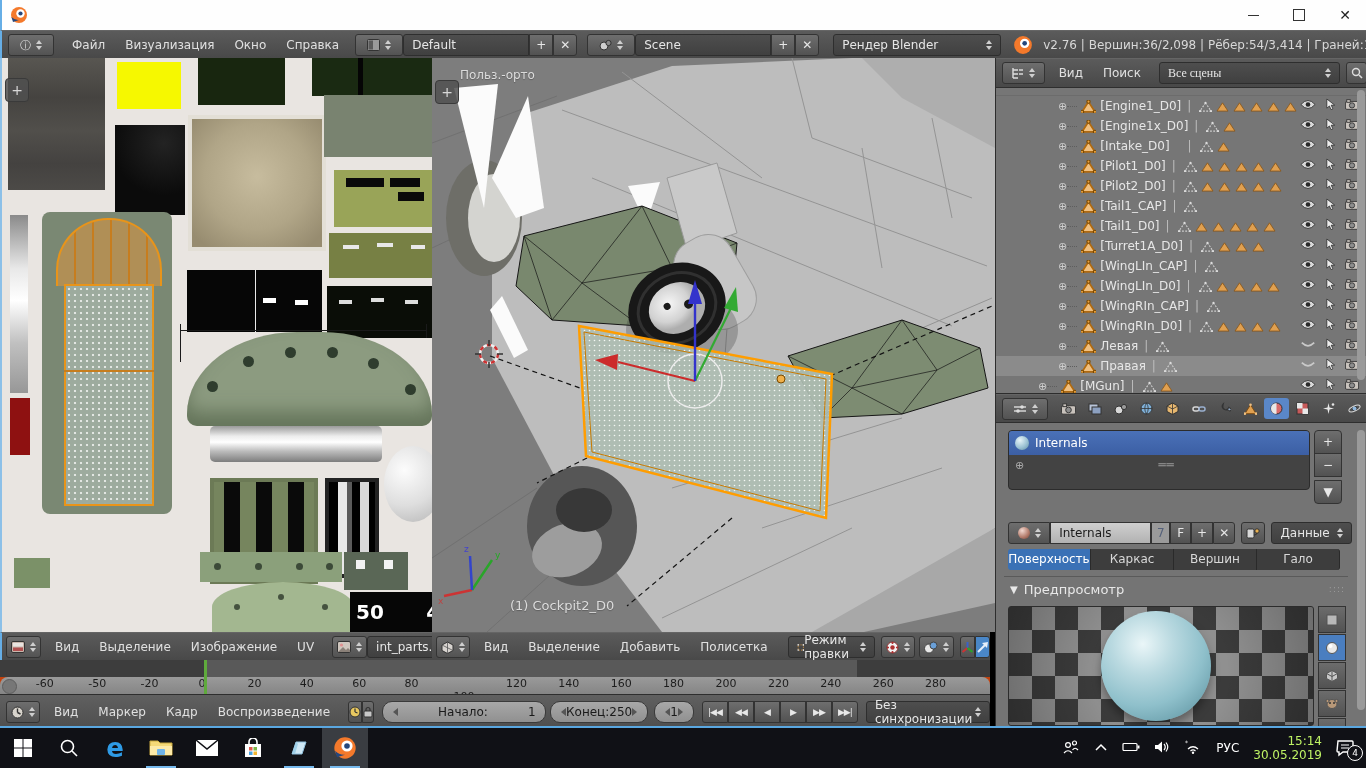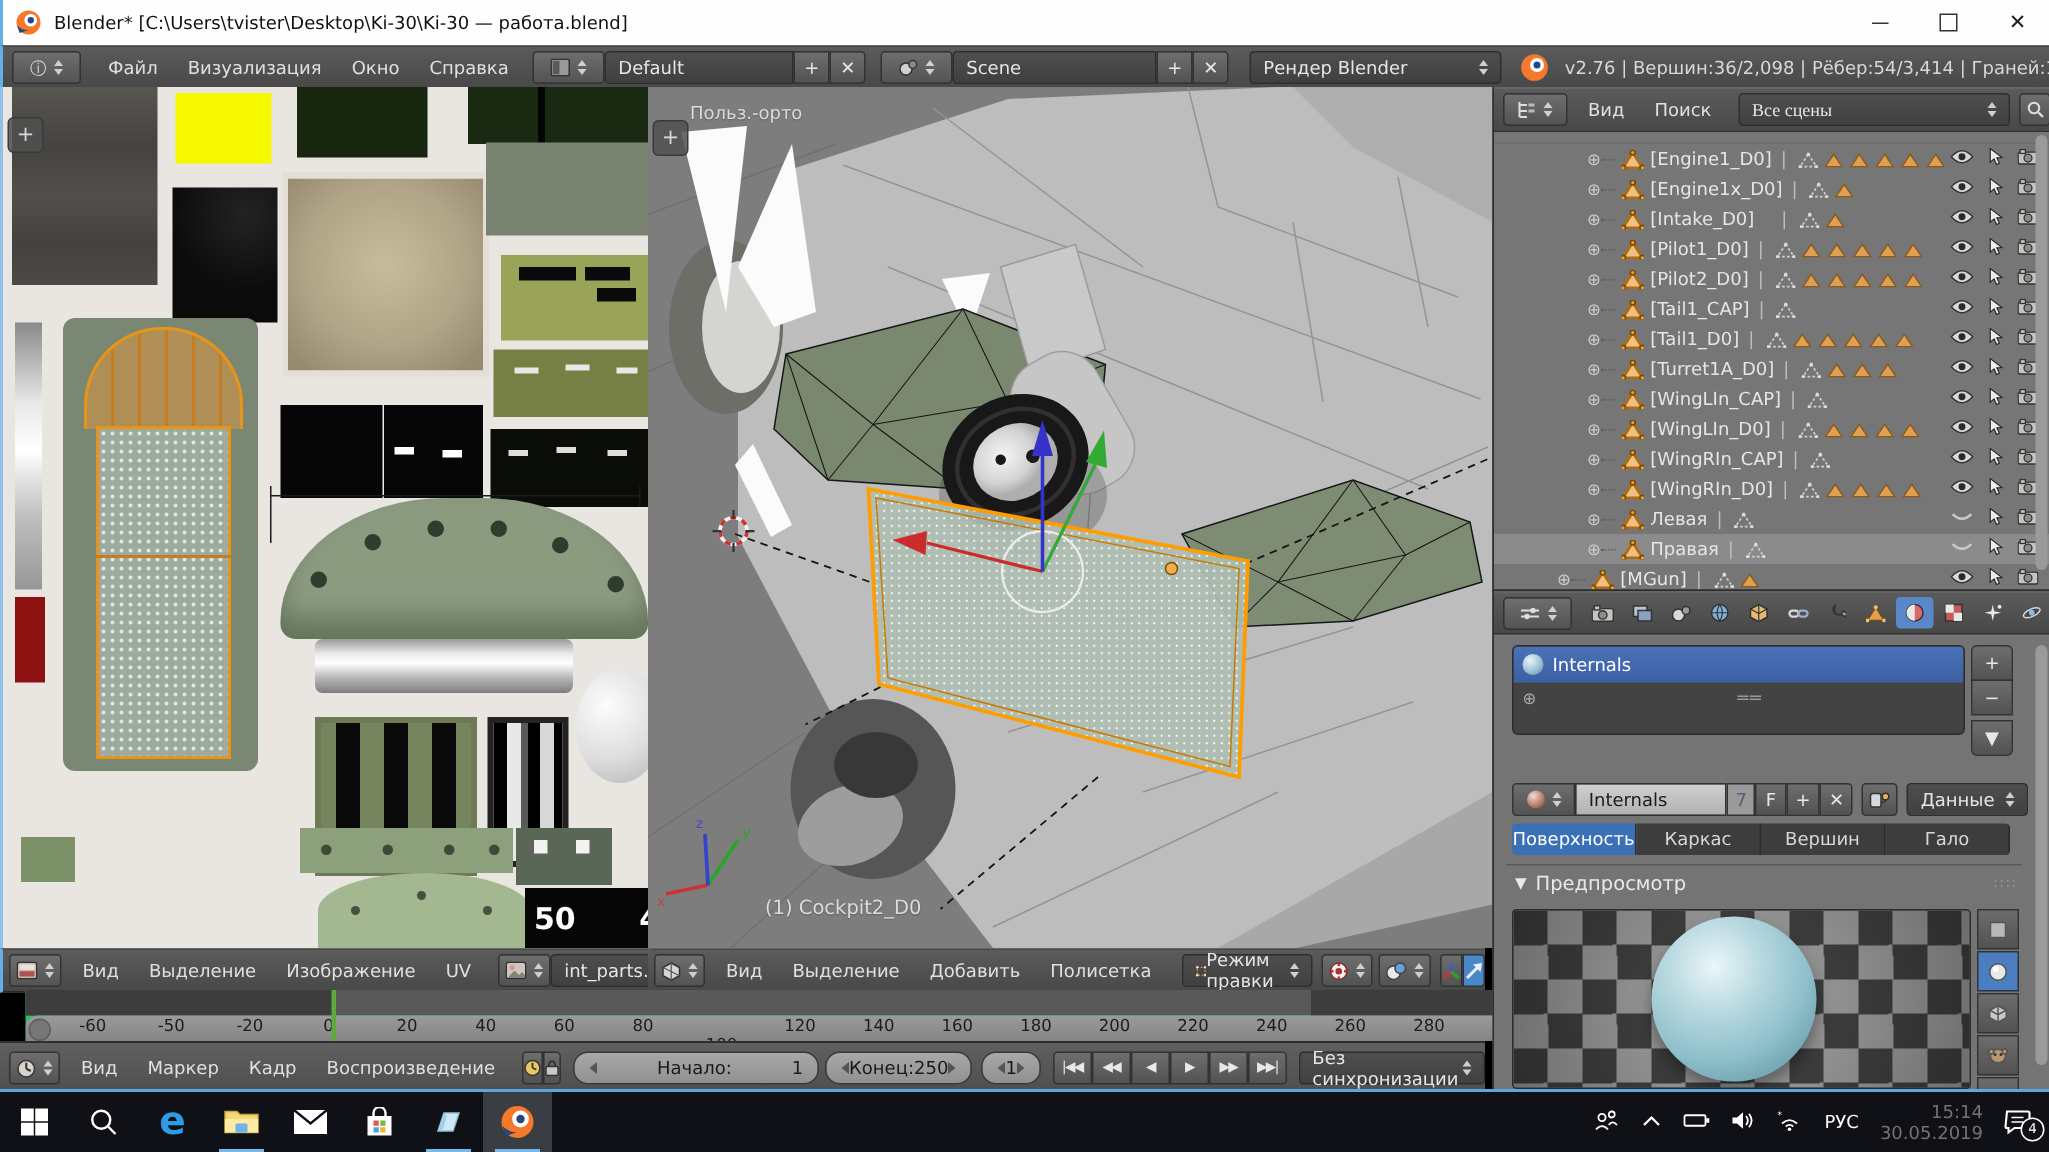--- a/index.html
+++ b/index.html
@@ -51,46 +51,45 @@
   .picon.active{background:#5a87c8;}
   .ptab{flex:1;text-align:center;background:#3d3d3d;color:#d8d8d8;font-size:12px;line-height:21px;border-right:1px solid #2a2a2a;}
   .ptab.active{background:#3a71b6;color:#fff;}
   .abtn{flex:1;height:21px;background:linear-gradient(#6f6f6f,#575757);border:1px solid #353535;color:#ececec;
         display:flex;align-items:center;justify-content:center;font-size:12px;}
   .checker{background:conic-gradient(#909090 0 25%,#3b3b3b 0 50%,#909090 0 75%,#3b3b3b 0) 0 0/46px 46px;}
   .pv-btn{width:26px;height:25px;background:linear-gradient(#6c6c6c,#525252);border:1px solid #333;
           display:flex;align-items:center;justify-content:center;margin-bottom:1px;}
   .pv-btn.active{background:#4a7ec0;}
   
-  .tl-ruler{left:17px;top:660px;width:990px;height:34px;background:#22c55e;overflow:hidden;}
+  .tl-ruler{left:0;top:660px;width:990px;height:34px;background:#c2410c;overflow:hidden;}
   .tl-head{left:0;top:694px;width:990px;height:34px;background:linear-gradient(#606060,#4e4e4e);
            display:flex;align-items:center;border-top:1px solid #2e2e2e;}
   .tick{position:absolute;top:17px;color:#1c1c1c;font-size:11px;transform:translateX(-50%);}
   .pb-btn{width:24px;height:20px;background:linear-gradient(#6e6e6e,#525252);border:1px solid #333;color:#e8e8e8;
           display:flex;align-items:center;justify-content:center;font-size:9px;letter-spacing:-1px;}
   
   .taskbar{left:0;top:728px;width:1366px;height:40px;background:#101116;display:flex;align-items:center;}
   .tb-icon{width:46px;height:40px;display:flex;align-items:center;justify-content:center;position:relative;}
   .tb-icon.active{background:#3a3d42;}
   .tb-icon .underline{position:absolute;bottom:0;left:8px;right:8px;height:2px;background:#76b9ed;}
   .tray{margin-left:auto;display:flex;align-items:center;gap:14px;padding-right:10px;color:#fff;}
-  .clockbox{text-align:right;font-size:12px;line-height:14px;color:#737373;}
+  .clockbox{text-align:right;font-size:12px;line-height:14px;color:#bef264;}
   .blue-border-bottom{left:0;top:726px;width:1366px;height:2px;background:#5aa7e0;}
 </style>
 </head>
 <body>
 
 <div class="abs titlebar">
   <svg width="18" height="18" viewBox="0 0 18 18" style="margin-left:8px">
     <circle cx="9" cy="9" r="8" fill="#f4792b"></circle>
       <circle cx="10.5" cy="7.5" r="4.2" fill="#fff"></circle>
       <circle cx="10.5" cy="7.5" r="2.1" fill="#26477c"></circle>
       <path d="M1.5,11 Q5,14.5 9,14 L3,16 Z" fill="#26477c"></path>
   </svg>
-  <span class="title-text">Blender* [C:\Users\tvister\Desktop\Ki-30\Ki-30 — работа.blend]</span>
   <span style="flex:1"></span>
   <div class="win-btn wb-min"></div>
   <div class="win-btn wb-max"></div>
   <div class="win-btn wb-close">✕</div>
 </div>
 
 <div class="abs bheader" style="left:0;top:30px;width:1366px;height:28px;border-left:2px solid #66aee6;">
   <div class="hbtn" style="margin-left:6px;width:36px;">
     <span style="font-size:11px;color:#ddd;">ⓘ</span>
     <span class="stepper">

